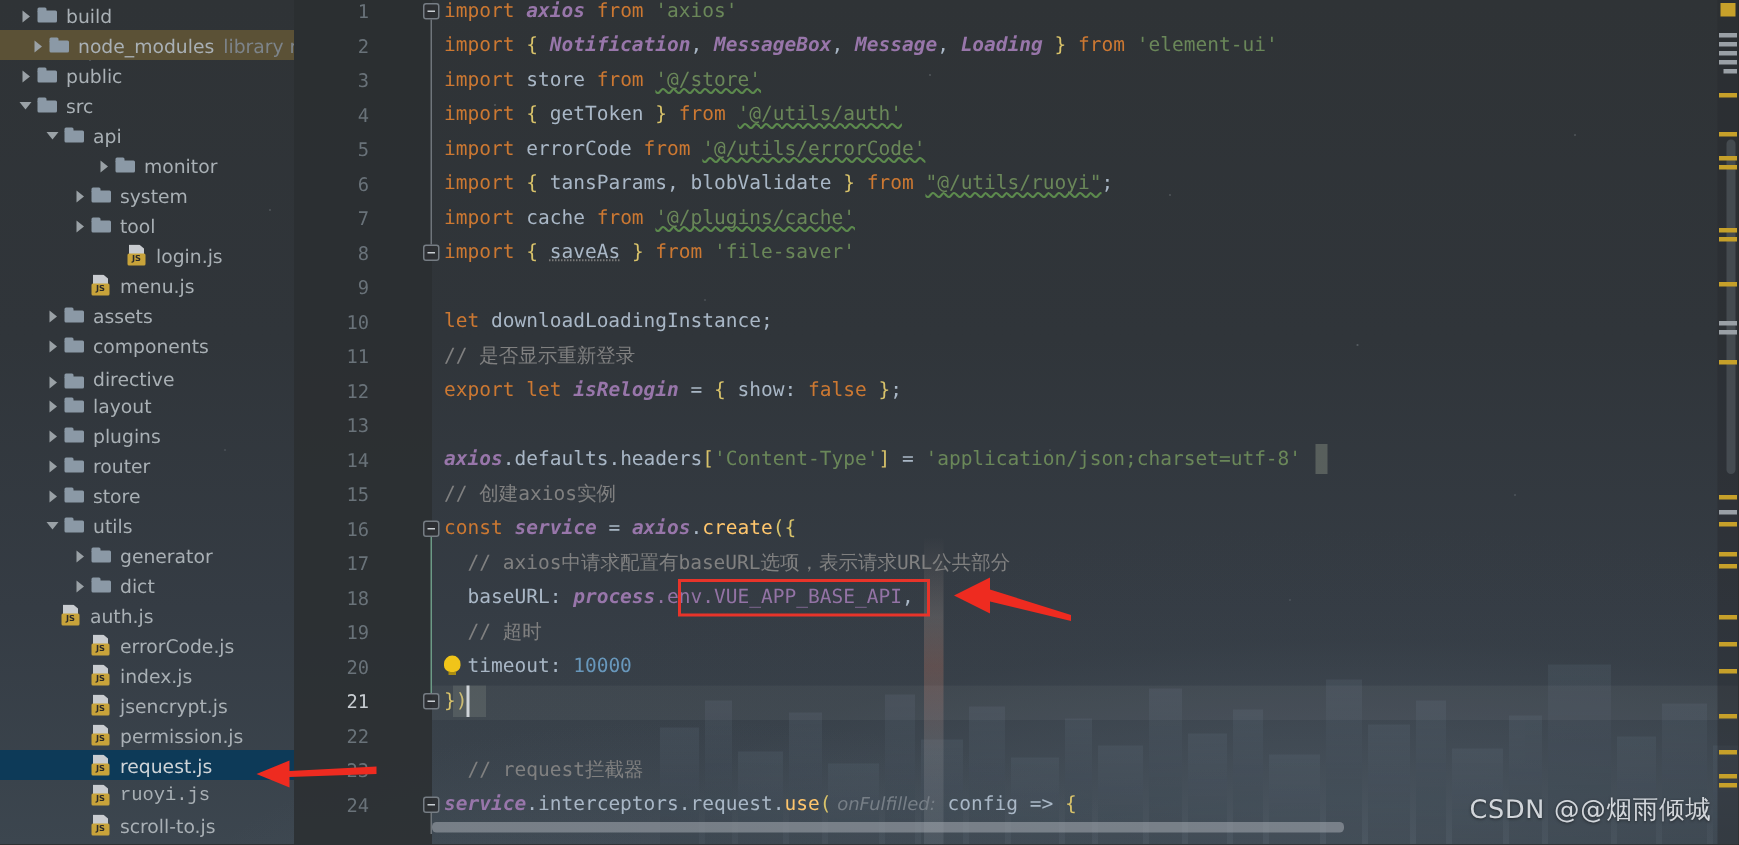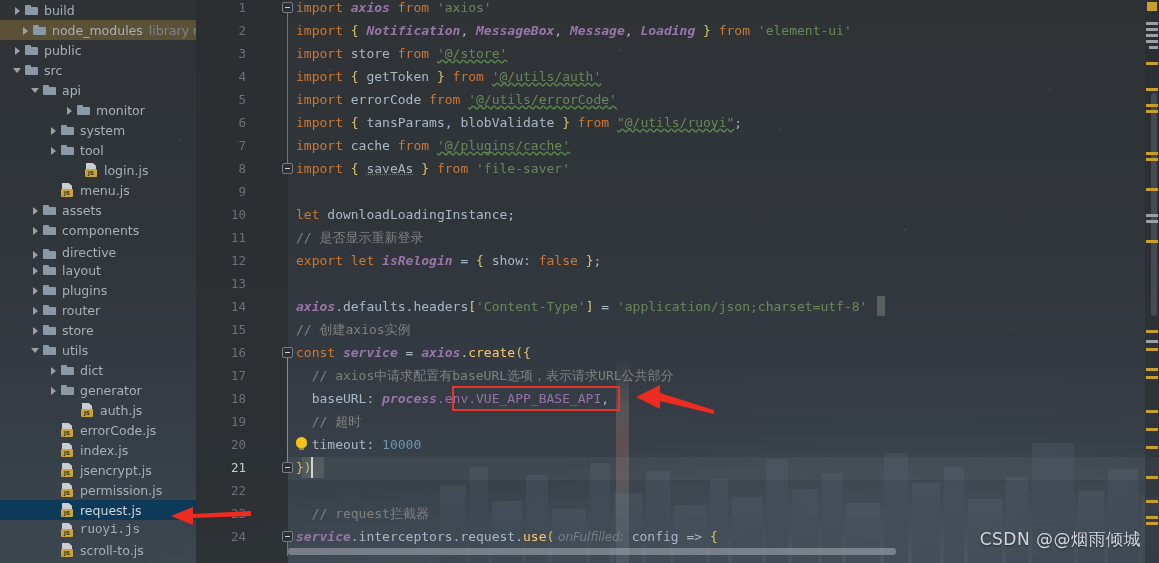--- a/index.html
+++ b/index.html
@@ -337,28 +337,28 @@
         <span class="lbl">store</span>
       </div>
       <div class="row" style="padding-left: 30px;">
         <span class="arrow open"></span>
         <span class="ico-folder"></span>
         <span class="lbl">utils</span>
       </div>
       <div class="row" style="padding-left: 48px;">
         <span class="arrow closed"></span>
         <span class="ico-folder"></span>
+        <span class="lbl">generator</span>
+      </div>
+      <div class="row" style="padding-left: 48px;">
+        <span class="arrow closed"></span>
+        <span class="ico-folder"></span>
         <span class="lbl">dict</span>
       </div>
-      <div class="row" style="padding-left: 48px;">
-        <span class="arrow closed"></span>
-        <span class="ico-folder"></span>
-        <span class="lbl">generator</span>
-      </div>
-      <div class="row" style="padding-left: 68px;">
+      <div class="row" style="padding-left: 28px;">
         <span class="arrow "></span>
         <span class="ico-js"></span>
         <span class="lbl">auth.js</span>
       </div>
       <div class="row" style="padding-left: 48px;">
         <span class="arrow "></span>
         <span class="ico-js"></span>
         <span class="lbl">errorCode.js</span>
       </div>
       <div class="row" style="padding-left: 48px;">

